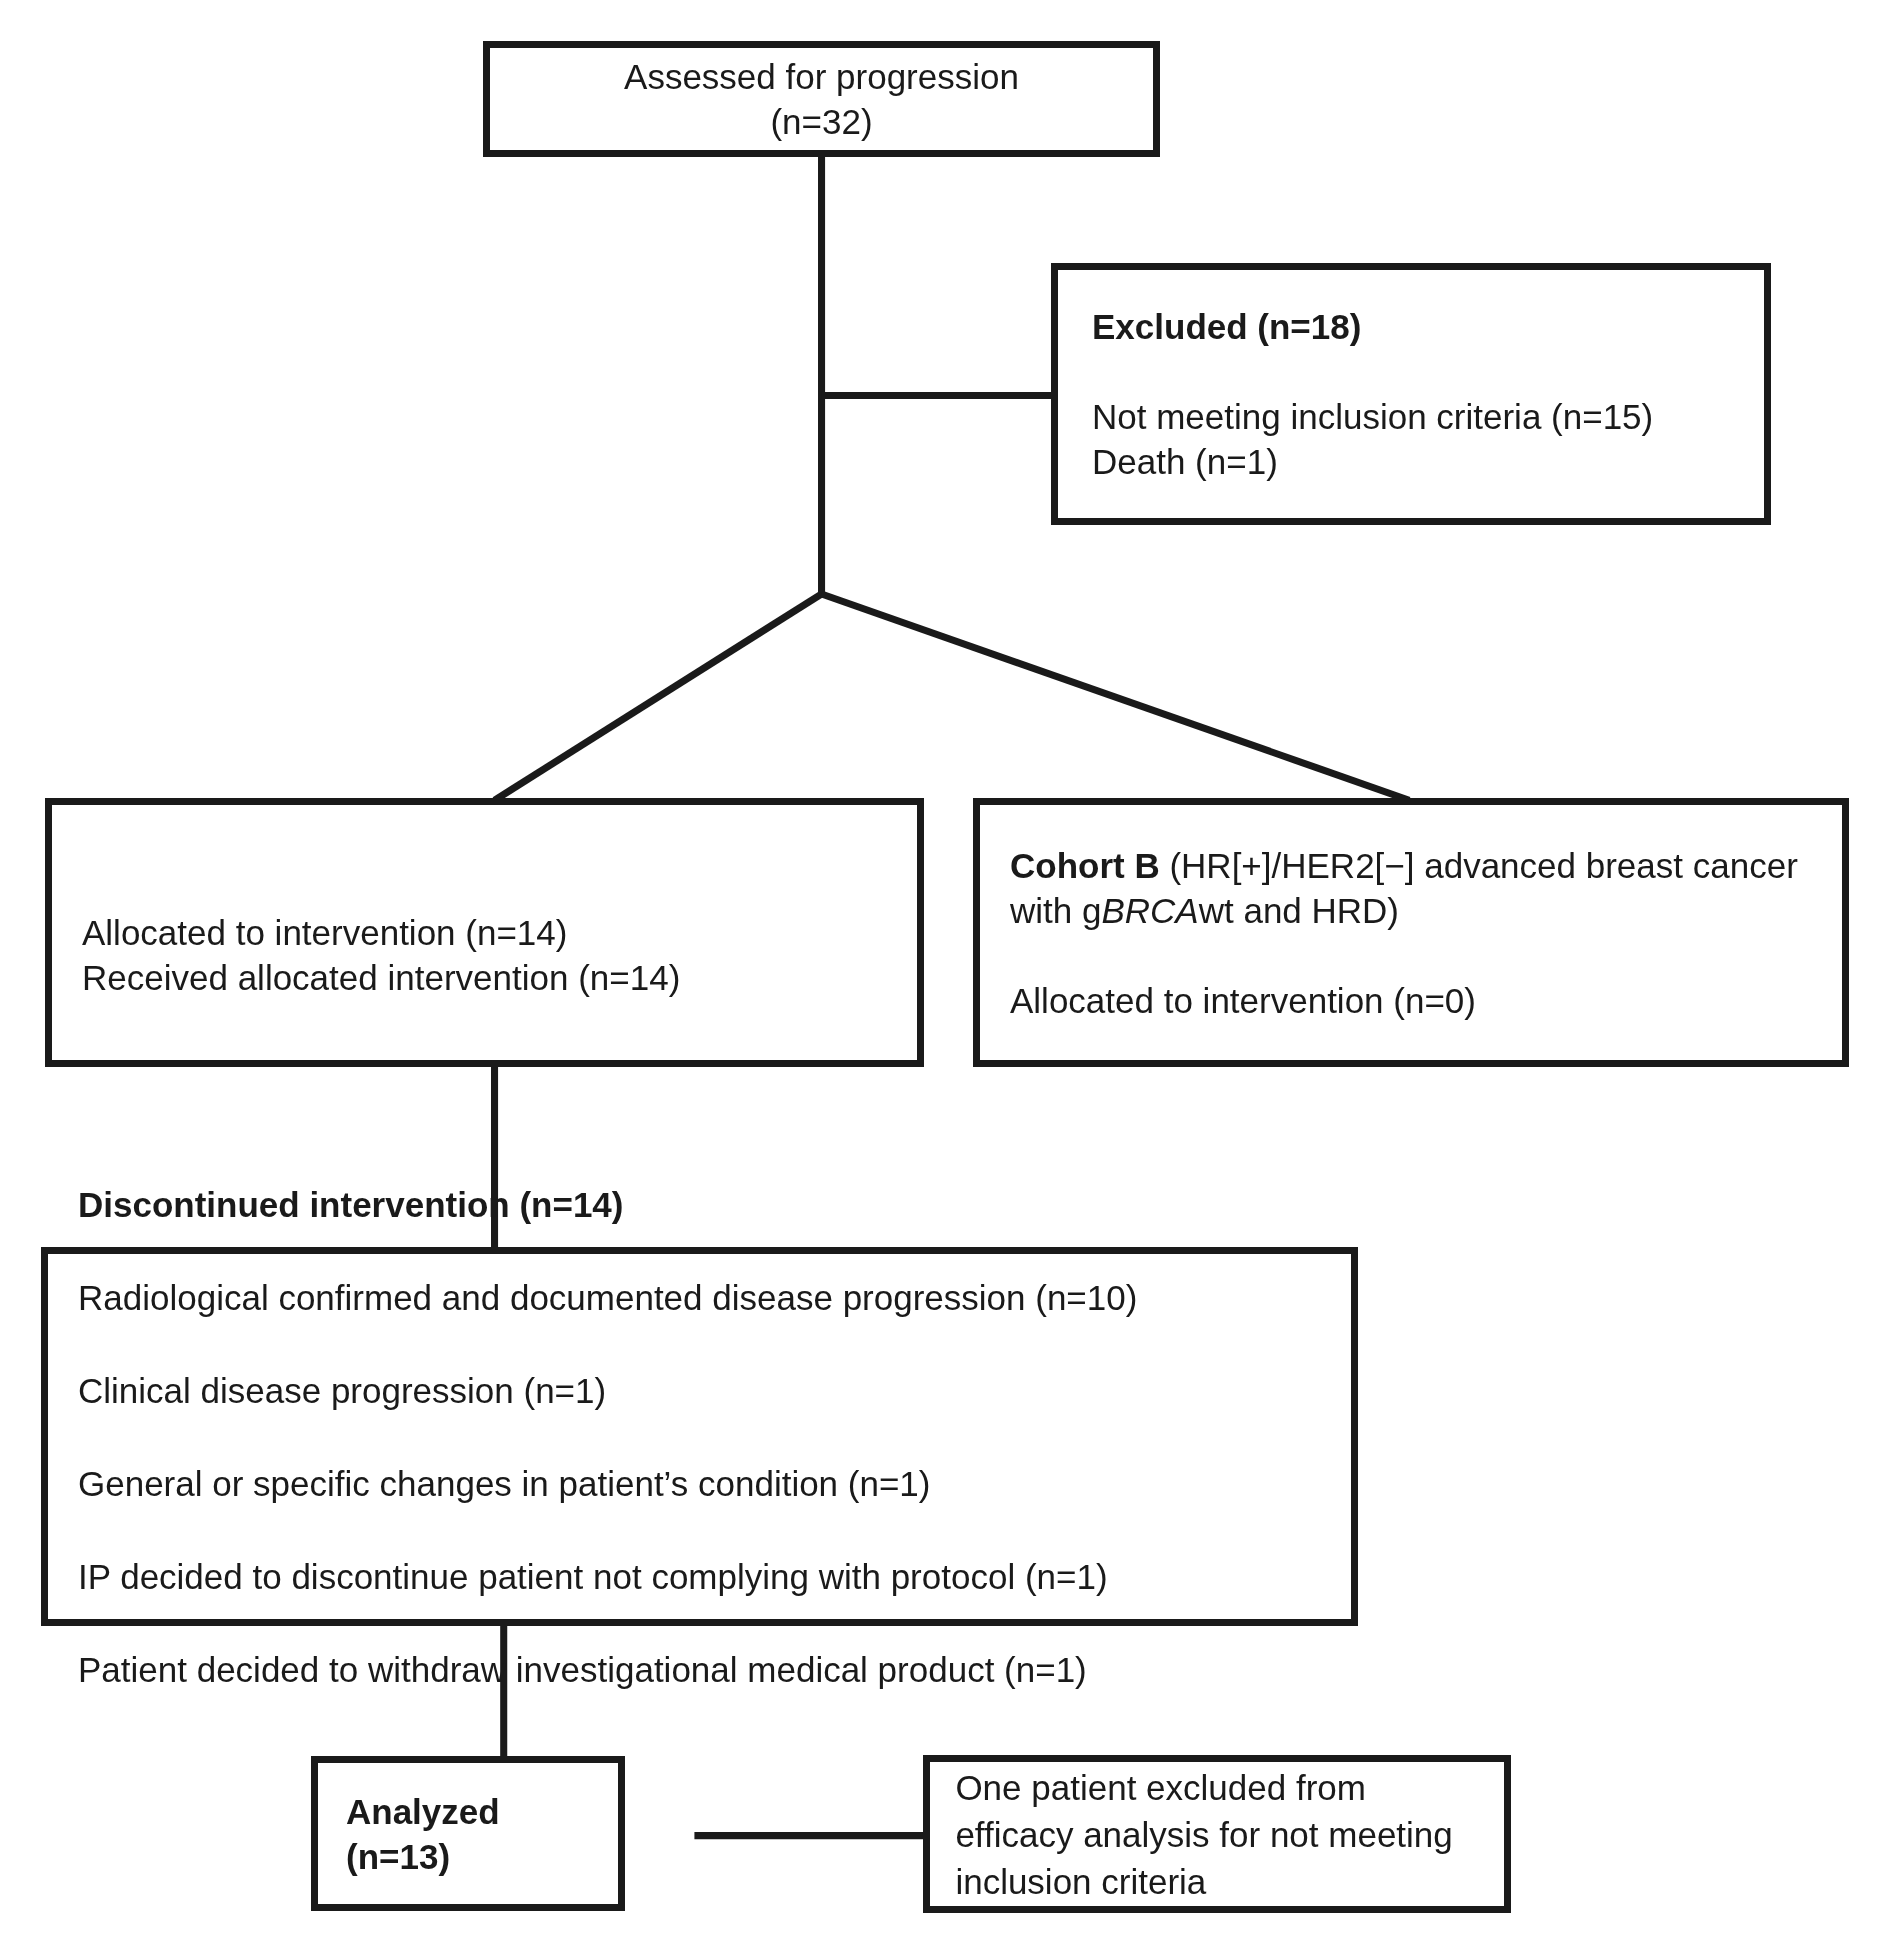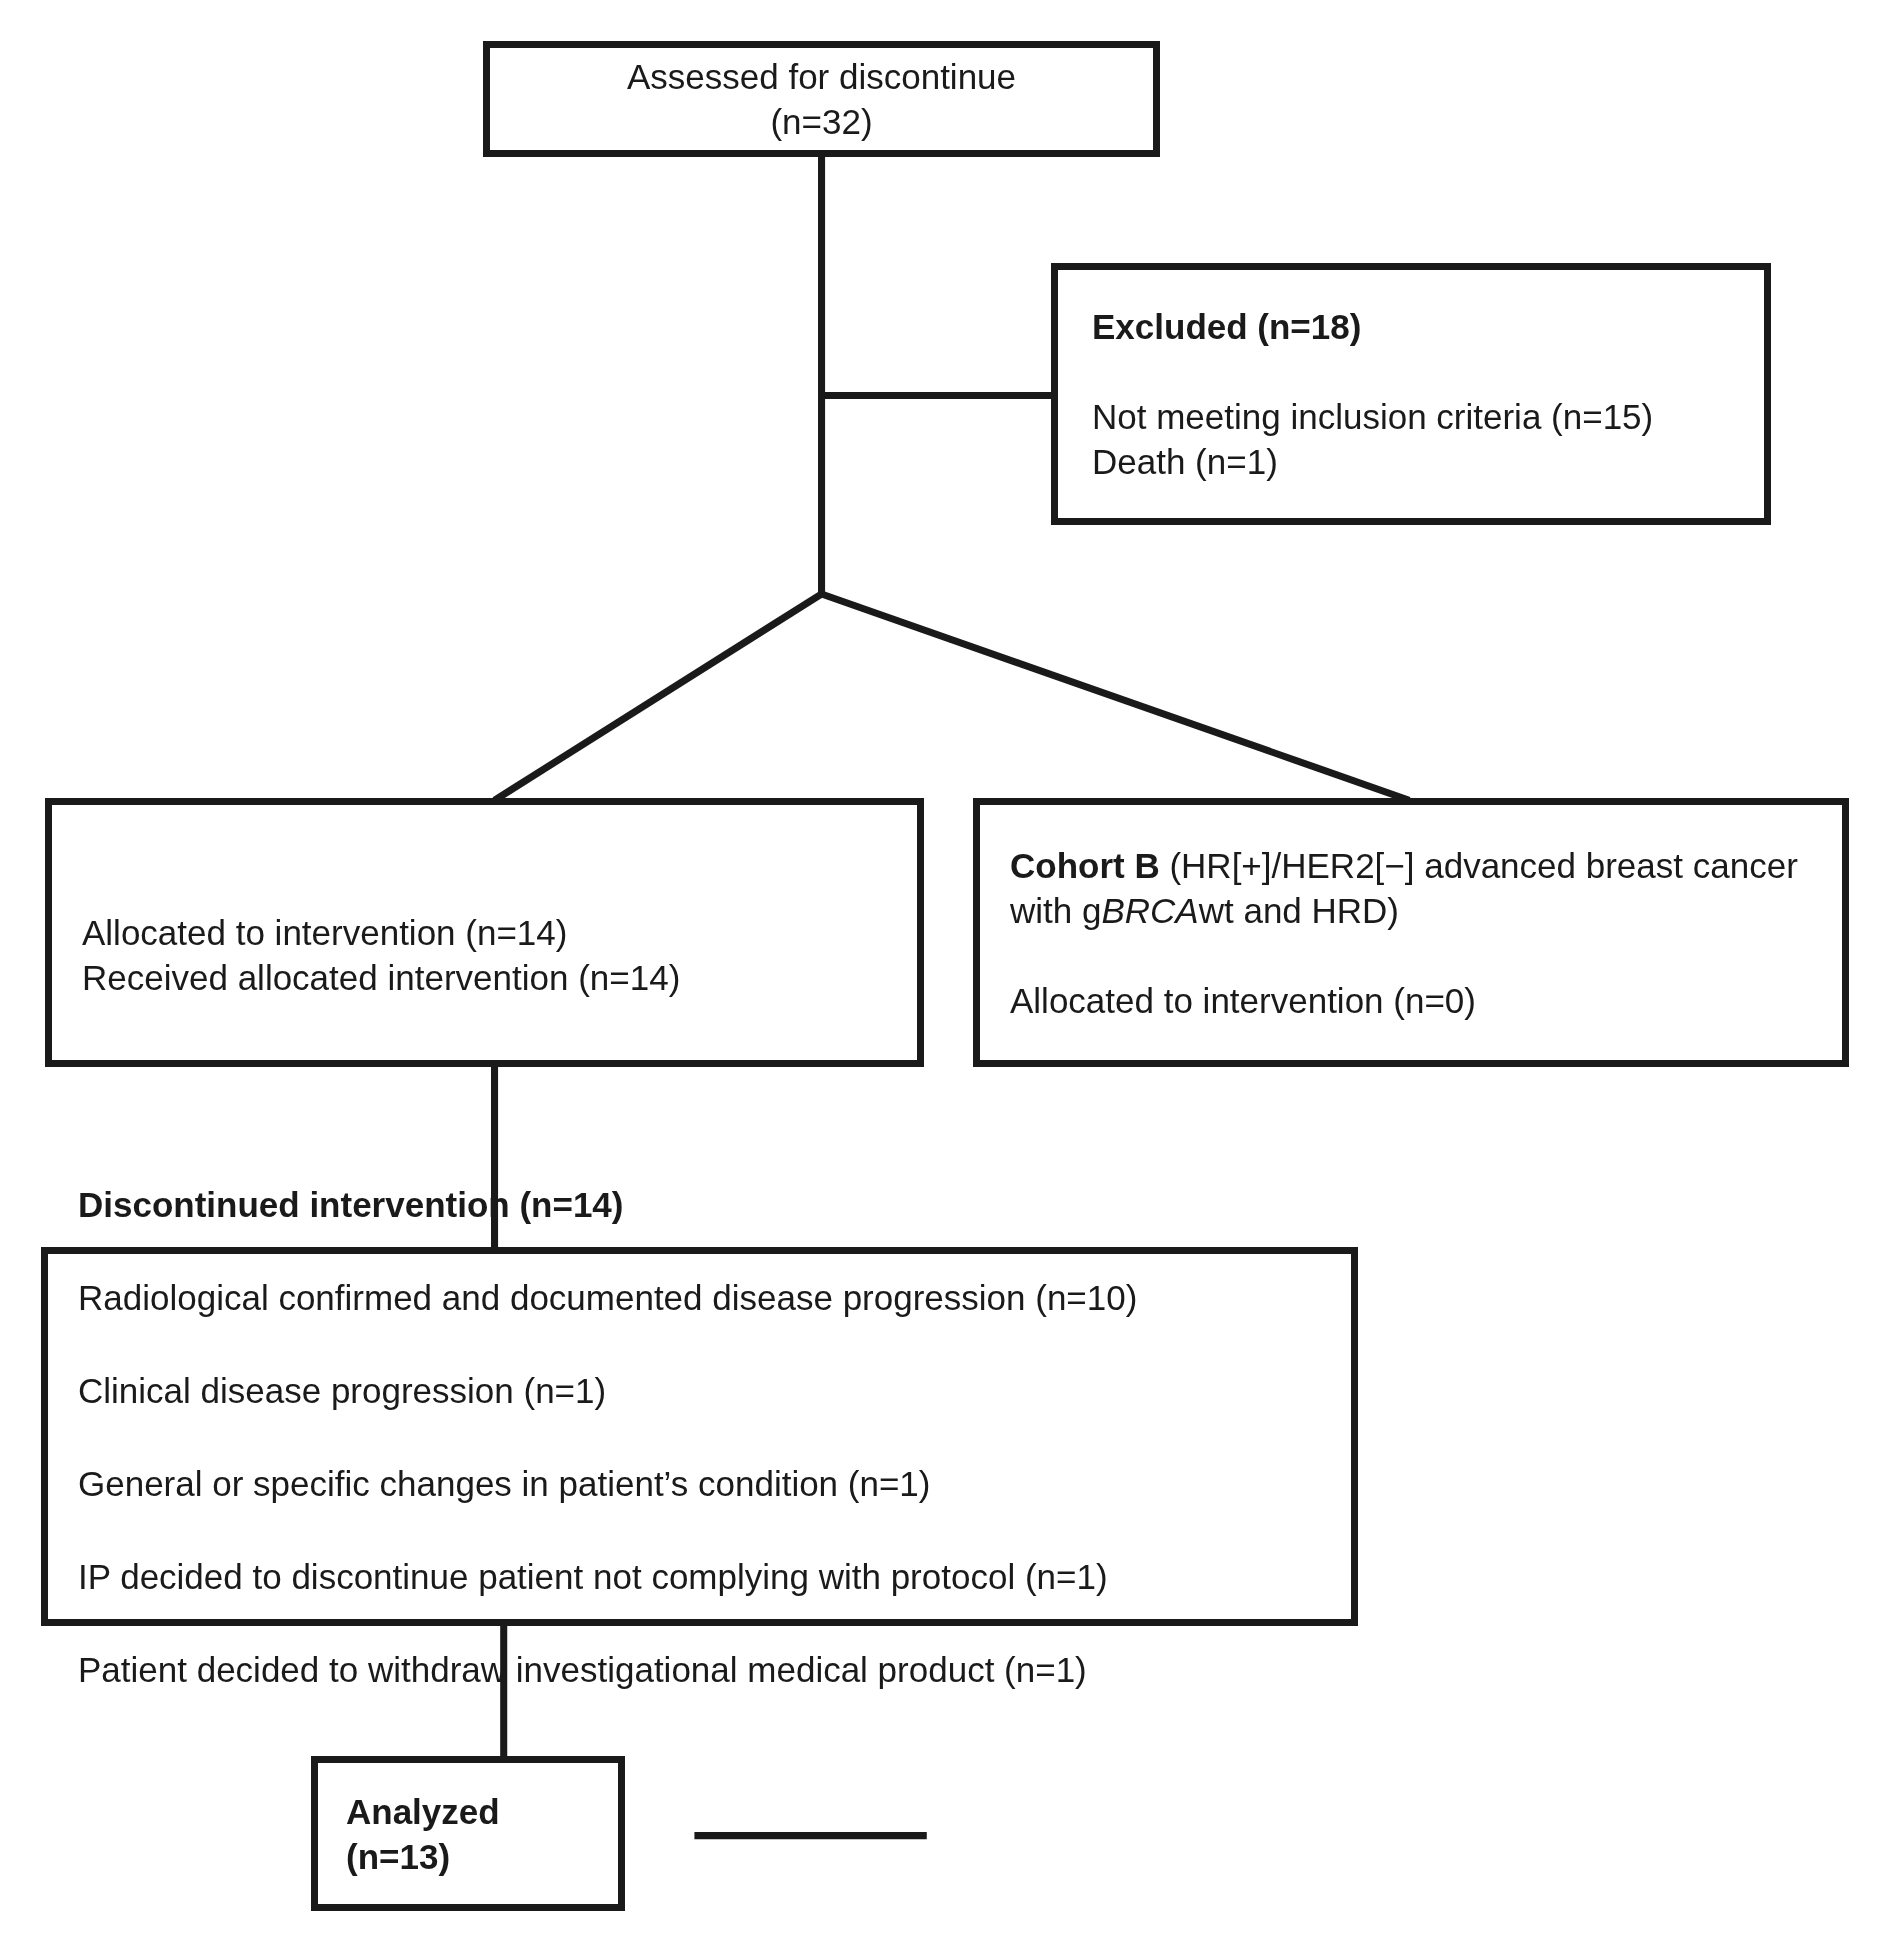--- a/index.html
+++ b/index.html
@@ -59,21 +59,21 @@
       <line x1="1163" y1="560" x2="1493" y2="560"></line>
       <line x1="1163" y1="841" x2="700" y2="1133"></line>
       <line x1="1163" y1="841" x2="1995" y2="1133"></line>
       <line x1="700" y1="1506" x2="700" y2="1771"></line>
       <line x1="713" y1="2298" x2="713" y2="2491"></line>
       <line x1="983" y1="2599" x2="1312" y2="2599"></line>
     </g>
   </svg>
 
   <div class="box center-col" id="box-assessed">
-    <div>Assessed for discontinue</div>
+    <div>Assessed for progression</div>
     <div>(n=32)</div>
   </div>
 
   <div class="box pad-col" id="box-excluded">
     <div class="b">Excluded (n=18)</div>
     <div class="gap-above">Not meeting inclusion criteria (n=15)</div>
     <div>Death (n=1)</div>
   </div>
 
   <div class="box pad-col" id="box-cohort-a">
@@ -92,15 +92,18 @@
     <div>Clinical disease progression (n=1)</div>
     <div>General or specific changes in patient’s condition (n=1)</div>
     <div>IP decided to discontinue patient not complying with protocol (n=1)</div>
     <div>Patient decided to withdraw investigational medical product (n=1)</div>
   </div>
 
   <div class="box" id="box-analyzed">
     <span class="b">Analyzed (n=13)</span>
   </div>
 
+  <div class="box pad-col" id="box-note">
+    <div>One patient excluded from efficacy analysis for not meeting inclusion criteria</div>
+  </div>
 
 </div>
 
 
 </body></html>

